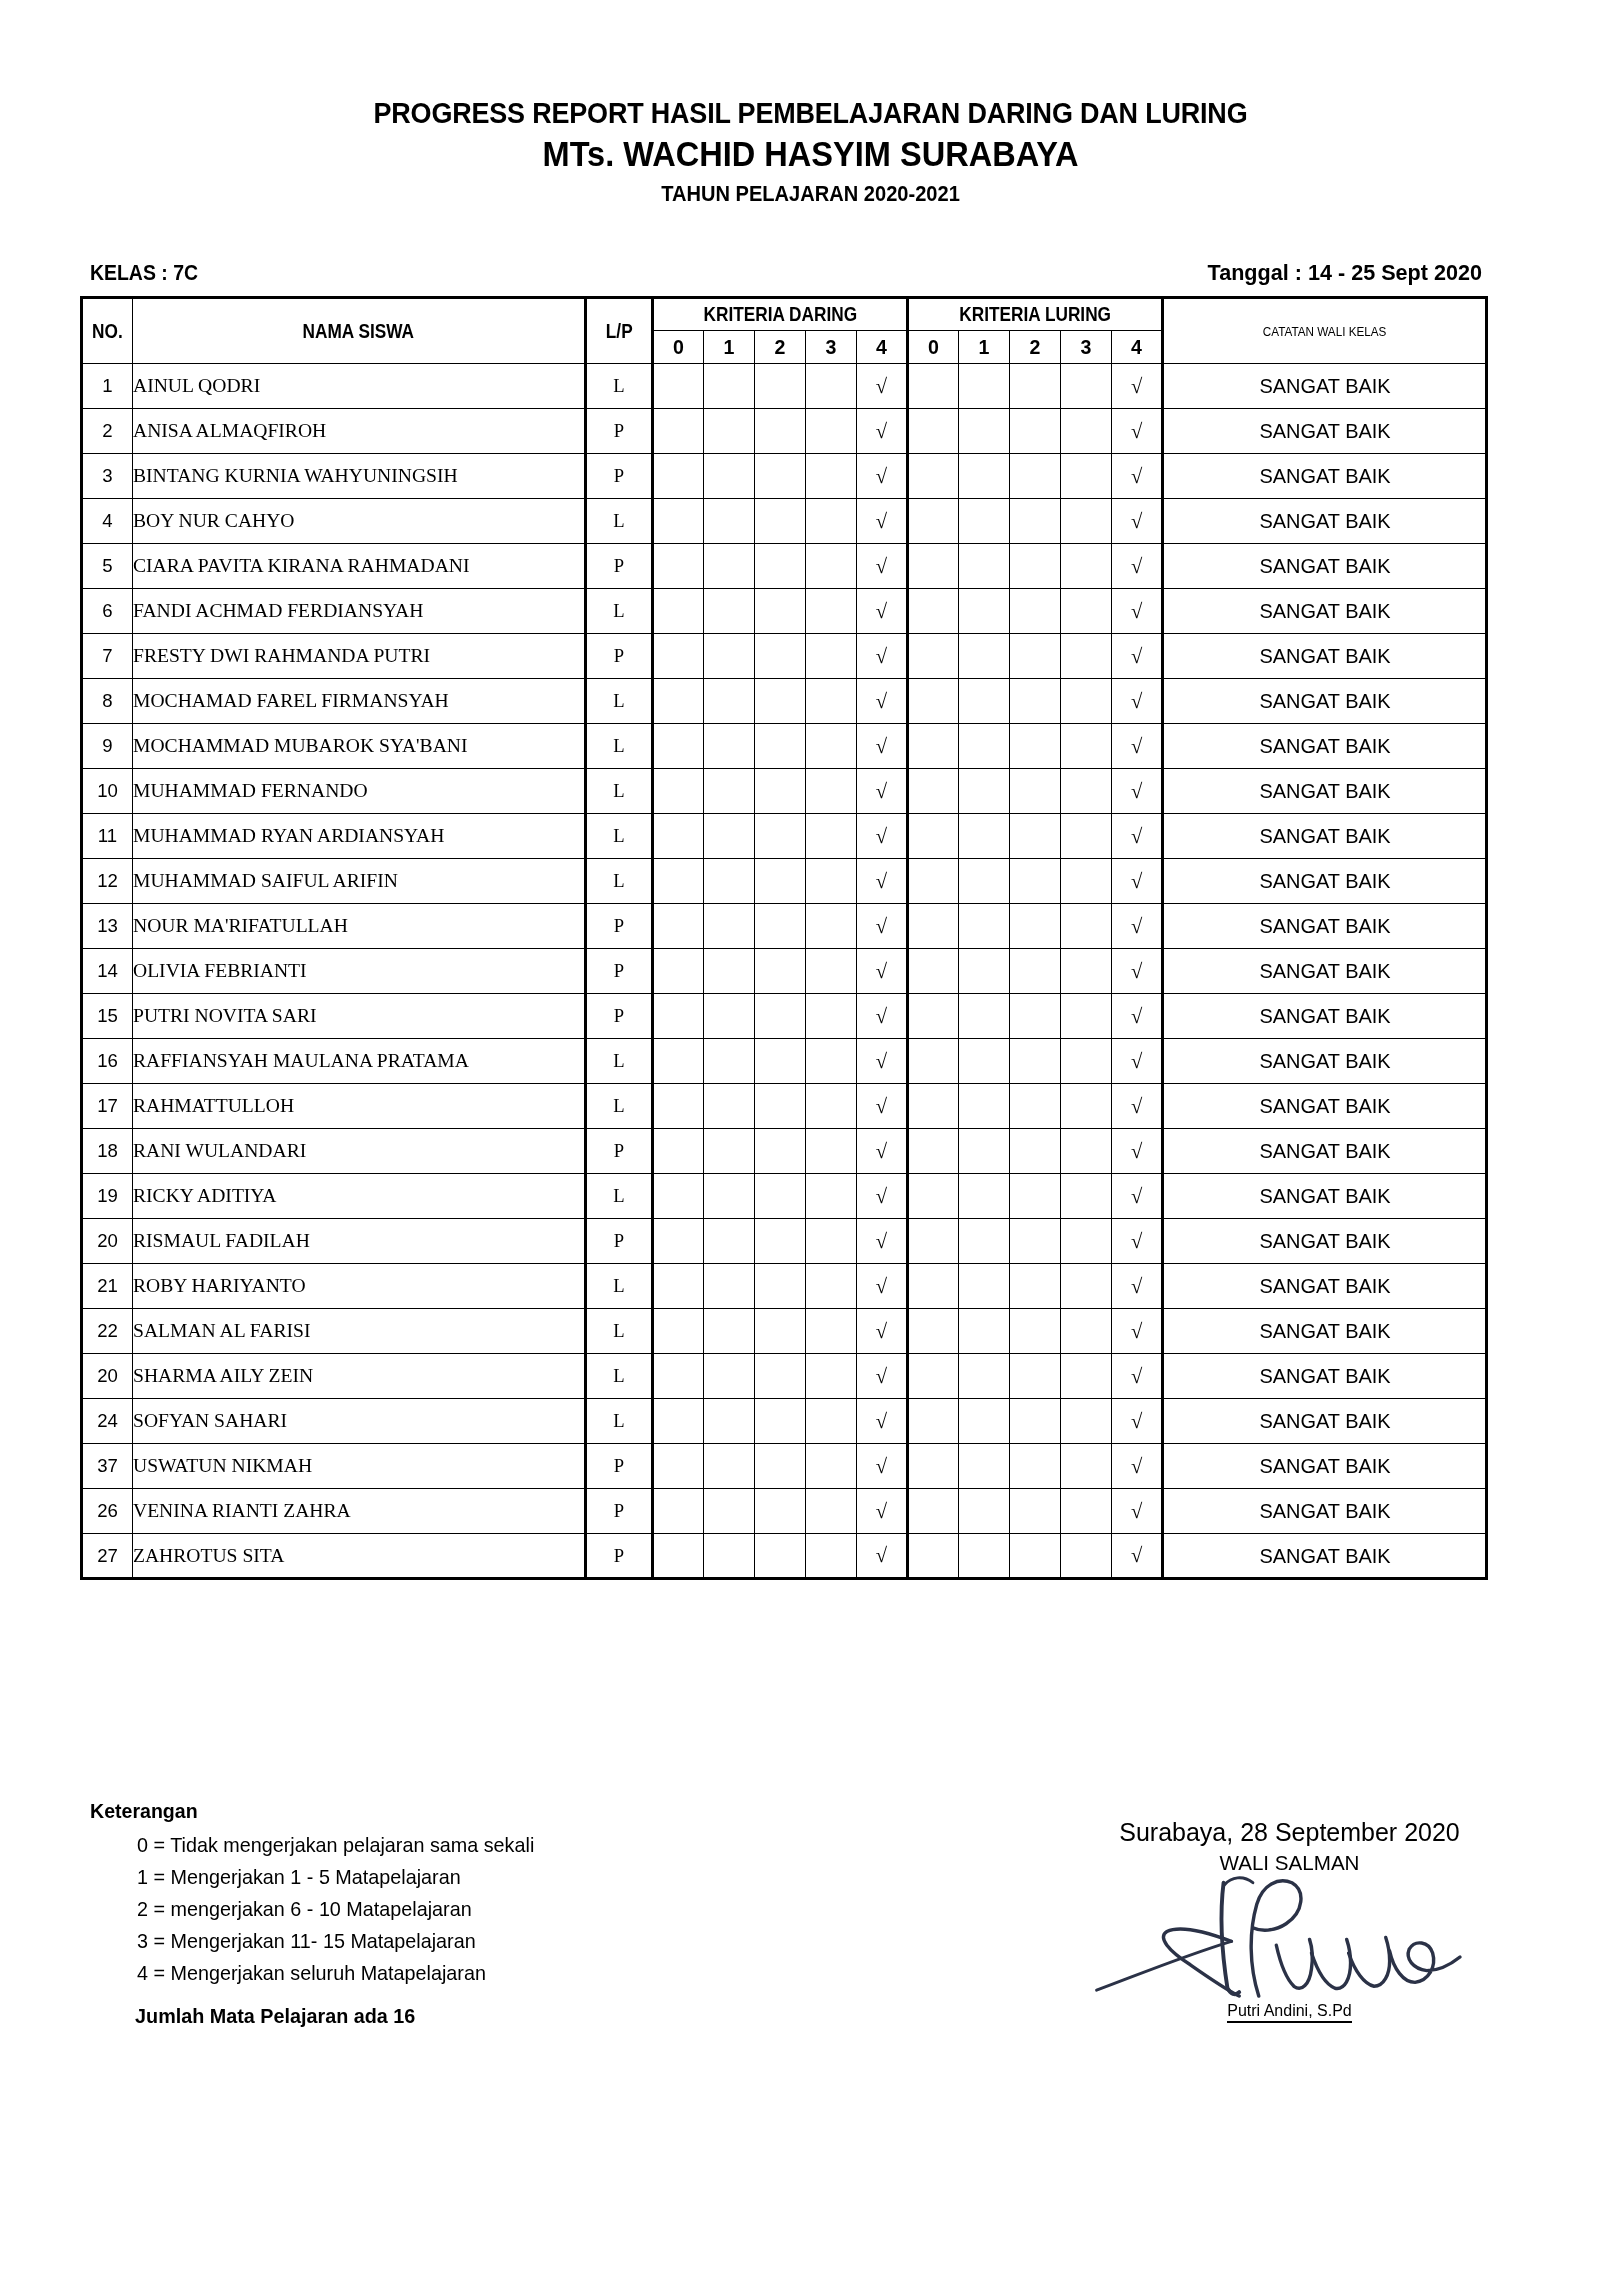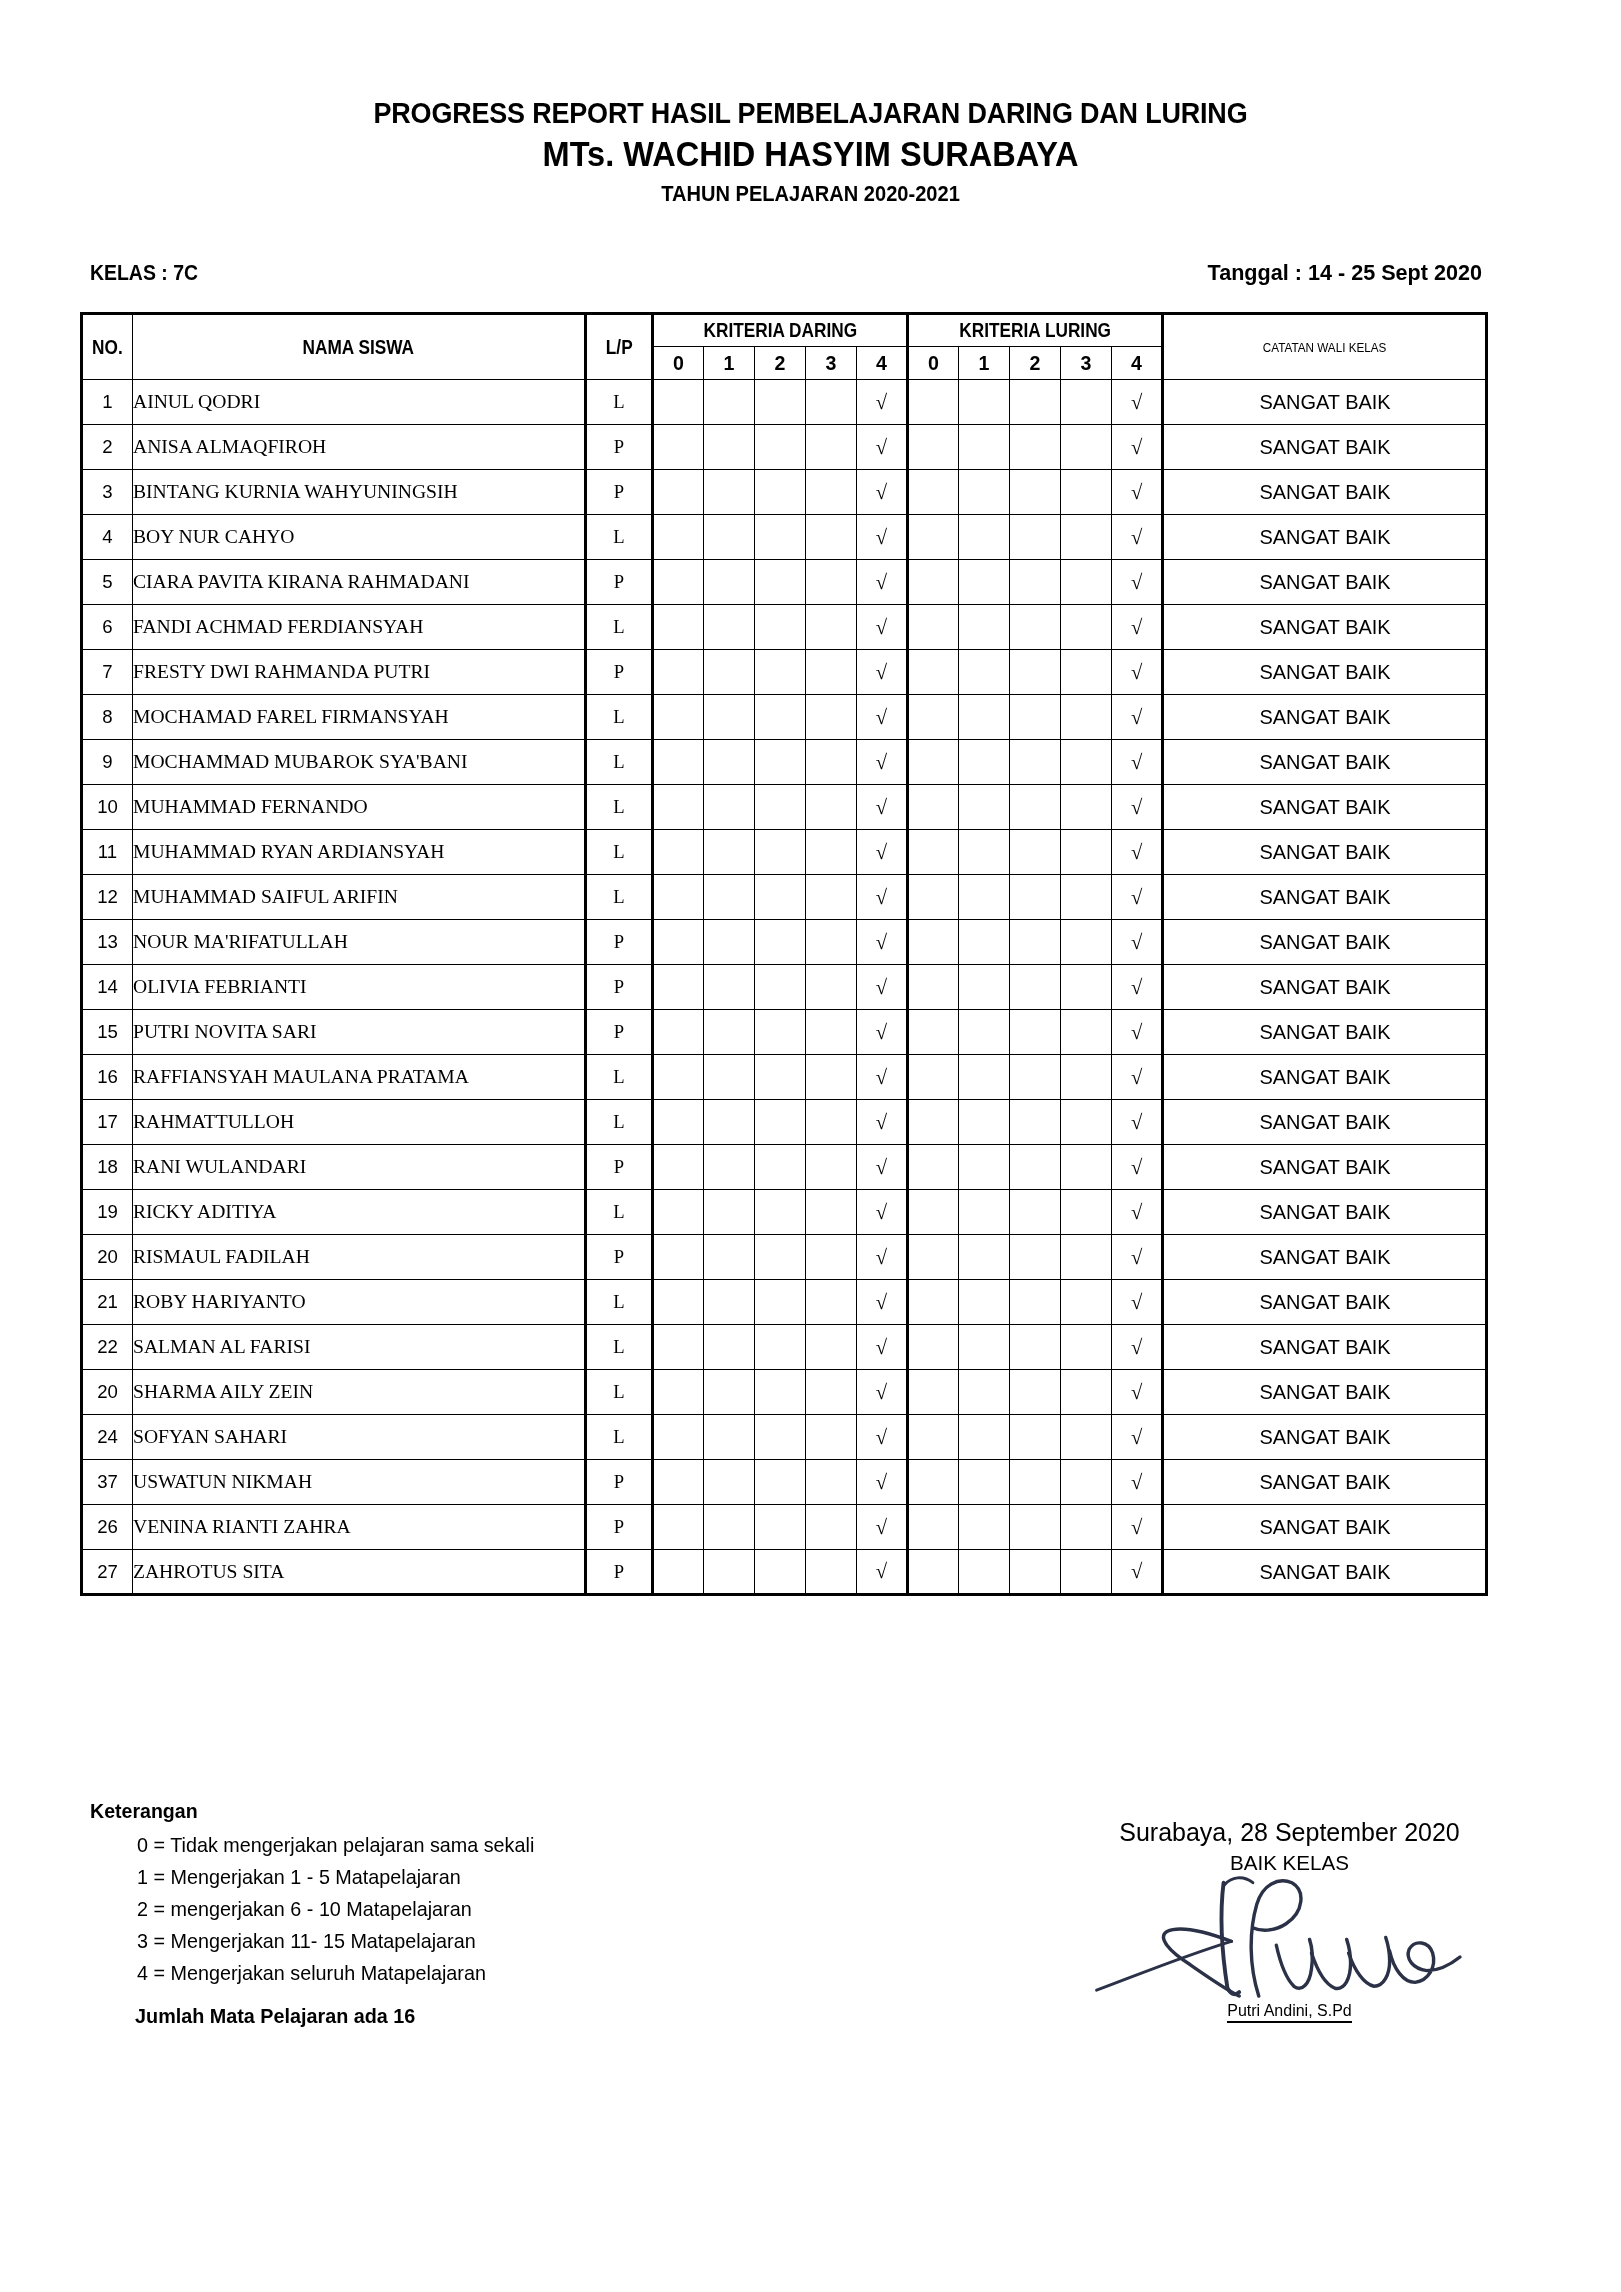--- a/index.html
+++ b/index.html
@@ -42,21 +42,21 @@
   }
   .meta-kelas {
     font-weight:bold; font-size:21.6px;
     transform:scaleX(0.9); transform-origin:left bottom;
   }
   .meta-tgl {
     font-weight:bold; font-size:21.6px;
   }
 
   
-  .tbl-wrap { position:absolute; left:80px; top:312px; width:1404px; }
+  .tbl-wrap { position:absolute; left:80px; top:296px; width:1404px; }
   table.main {
     border-collapse:collapse;
     width:1404px;
     table-layout:fixed;
   }
   table.main td, table.main th {
     border:1.5px solid #000;
     padding:0;
   }
   
@@ -643,21 +643,21 @@
         <li>1 = Mengerjakan 1 - 5 Matapelajaran</li>
         <li>2 = mengerjakan 6 - 10  Matapelajaran</li>
         <li>3 = Mengerjakan 11- 15 Matapelajaran</li>
         <li>4 = Mengerjakan seluruh Matapelajaran</li>
       </ul>
     <div class="ket-total">Jumlah Mata Pelajaran ada 16</div>
   </div>
 
   <div class="sig">
     <div class="sig-place">Surabaya, 28 September 2020</div>
-    <div class="sig-role">BAIK KELAS</div>
+    <div class="sig-role">WALI SALMAN</div>
     <div class="sig-svg">
       <svg width="412" height="127" viewBox="0 0 420 130" fill="none" aria-hidden="true">
         <g id="sig-ink" stroke="#2b3247" fill="none" stroke-linecap="round" stroke-linejoin="round">
           <path d="M12 122 C 60 104, 104 86, 150 72" stroke-width="3"></path>
           <path d="M150 72 C 118 60, 96 56, 84 62 C 74 68, 86 82, 108 96 C 128 110, 150 124, 158 128" stroke-width="3.5"></path>
           <path d="M142 12 C 138 44, 140 82, 146 120 C 149 126, 154 128, 158 124" stroke-width="4"></path>
           <path d="M143 14 C 150 6, 162 4, 172 12" stroke-width="3"></path>
           <path d="M178 128 C 168 96, 168 62, 176 34 C 182 14, 198 6, 212 12 C 226 20, 224 42, 206 54 C 194 62, 180 62, 172 58" stroke-width="3.5"></path>
           <path d="M196 76 C 200 94, 206 110, 214 118 C 222 124, 230 116, 232 100 C 234 86, 232 76, 230 70" stroke-width="3.5"></path>
           <path d="M232 84 C 238 102, 246 116, 256 120 C 266 122, 272 110, 272 94 C 272 84, 270 76, 268 70" stroke-width="3.5"></path>

